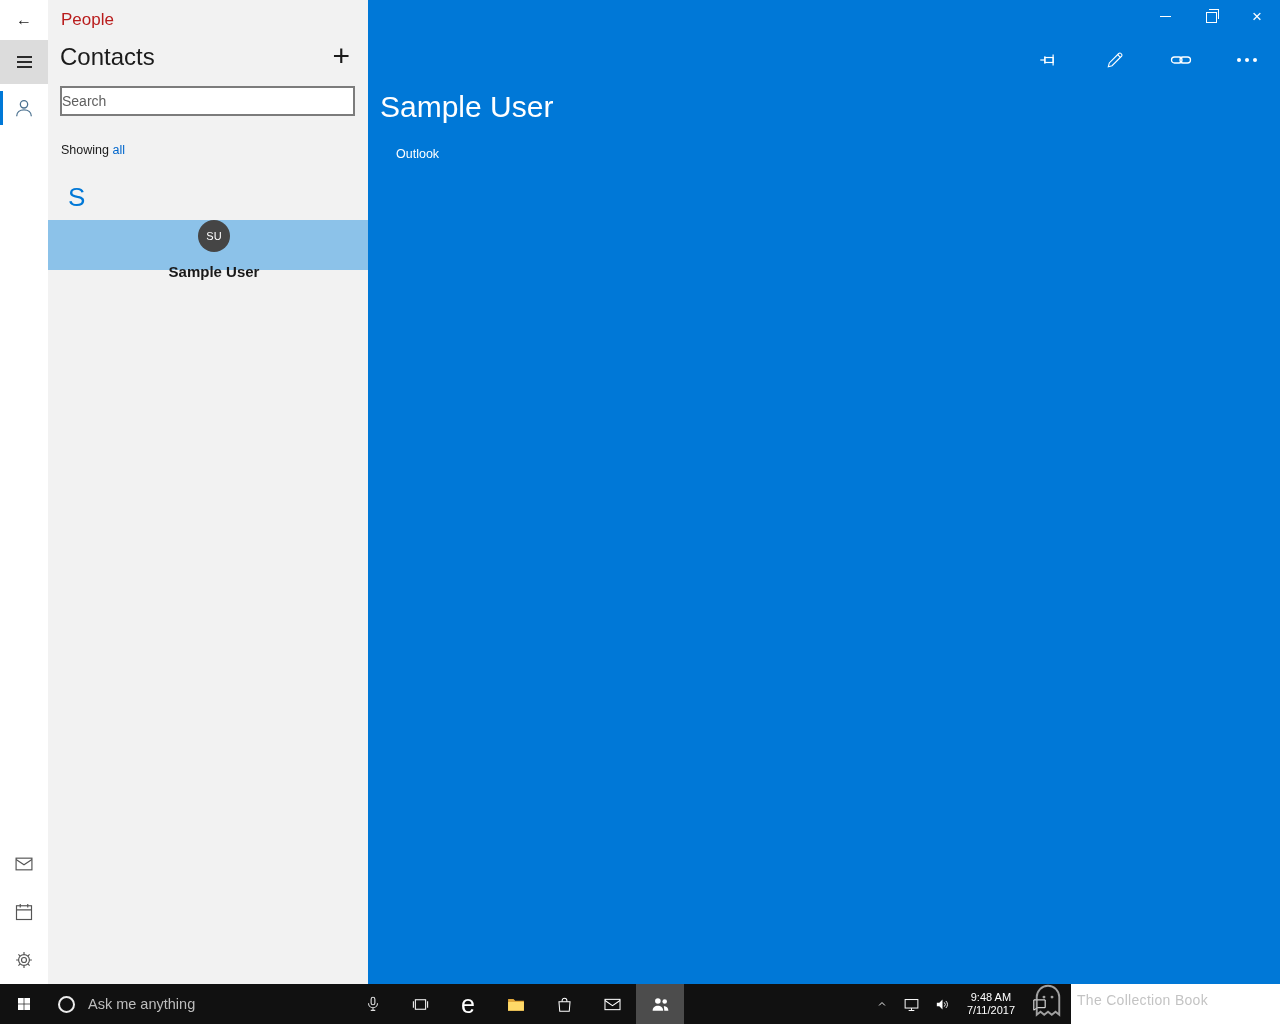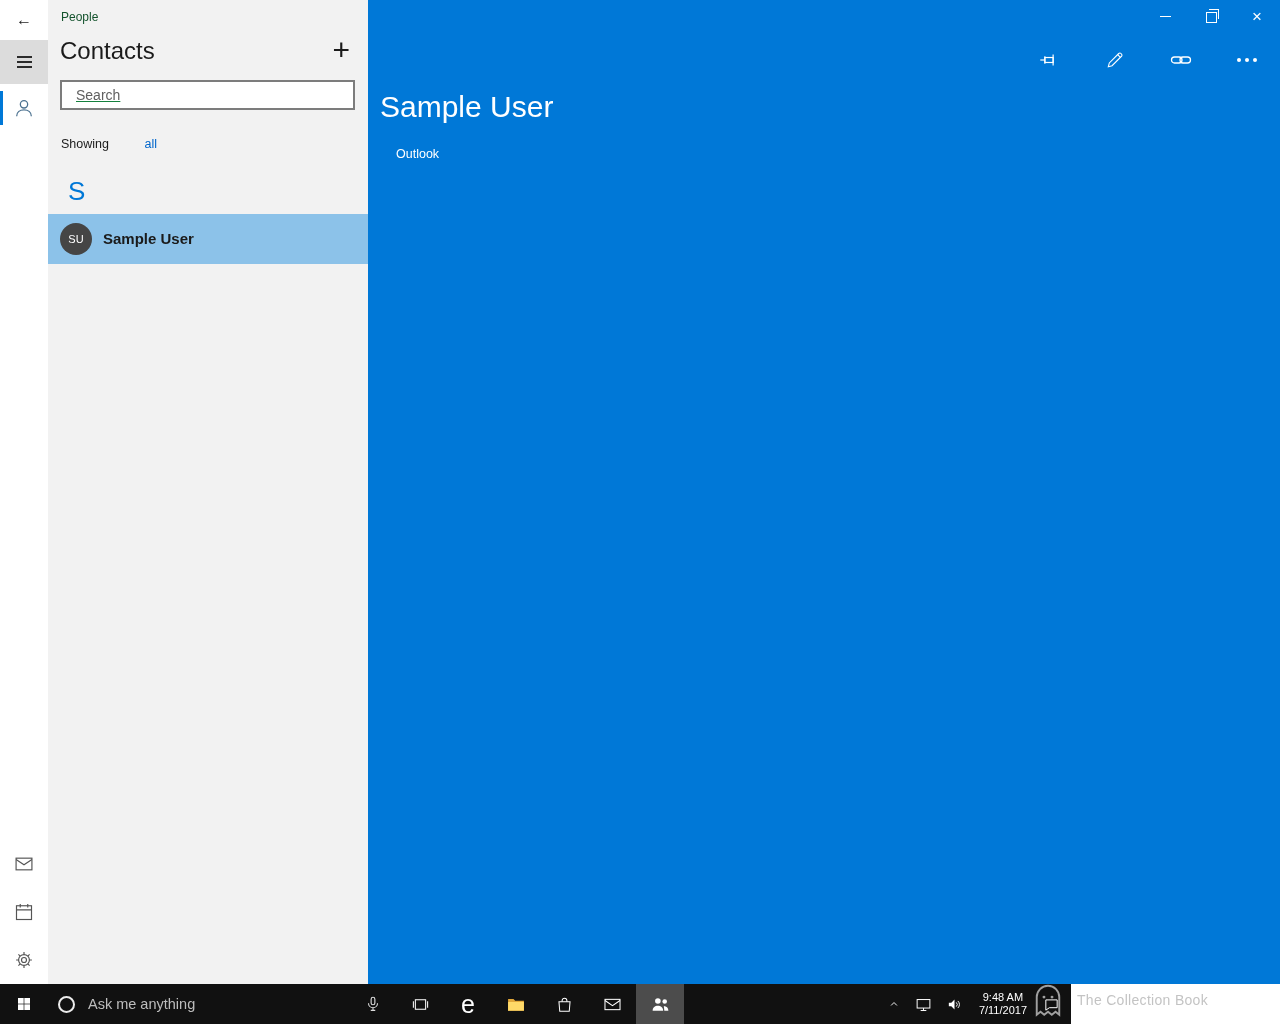--- a/index.html
+++ b/index.html
@@ -18,31 +18,31 @@
   .hamburger{height:44px;background:#dcdcdc;}
   .burger{display:flex;flex-direction:column;gap:3px;}
   .burger i{display:block;width:15px;height:2px;background:#2b2b2b;}
   .person-item{height:48px;position:relative;}
   .person-item::before{content:"";position:absolute;left:0;top:7px;bottom:7px;width:3px;background:#0078d7;}
   .rail-bottom{position:absolute;bottom:0;left:0;}
   .rail-bottom .rail-btn{height:48px;}
 
   
   .contacts-panel{position:absolute;top:0;left:48px;bottom:0;width:320px;background:#f2f2f2;}
-  .panel-title{padding:10px 0 0 13px;font-size:12px;color:#14532d;}
+  .panel-title{padding:10px 0 0 13px;font-size:17px;color:#b91c1c;}
   .contacts-header{display:flex;align-items:flex-start;justify-content:space-between;margin:13px 18px 0 12px;}
   .contacts-heading{margin:0;font-size:24px;font-weight:400;color:#1b1b1b;line-height:1.15;}
   .add-btn{background:none;border:none;font-size:30px;font-weight:300;color:#1b1b1b;line-height:26px;padding:0;cursor:pointer;font-family:inherit;}
   .search-box{margin:15px 13px 0 12px;height:30px;background:#fff;border:2px solid #7c7c7c;box-sizing:border-box;display:flex;}
-  .search-box input{flex:1;border:none;outline:none;background:none;font:14px "Liberation Sans",sans-serif;color:#15803d;padding:0 14px;text-decoration:underline;}
+  .search-box input{flex:1;border:none;outline:none;background:none;font:14px "Liberation Sans",sans-serif;color:#b91c1c;padding:0 0;}
   .search-box input::placeholder{color:#5f5f5f;opacity:1;}
   .showing{margin:27px 0 0 13px;font-size:12.5px;color:#1b1b1b;}
-  .filter-link{color:#0066cc;text-decoration:none;cursor:pointer;margin-left:32px;}
+  .filter-link{color:#0066cc;text-decoration:none;cursor:pointer;}
   .letter-header{margin:25px 0 0 20px;font-size:26px;color:#0078d7;cursor:pointer;}
-  .contact-row{margin-top:7px;height:50px;display:flex;align-items:center;gap:11px;padding-left:12px;cursor:pointer;}
+  .contact-row{margin-top:7px;height:50px;display:flex;align-items:center;gap:11px;padding-left:12px;cursor:pointer;flex-direction:column;}
   .contact-row.selected{background:#8cc2e9;}
   .avatar{width:32px;height:32px;border-radius:50%;background:#454545;color:#fff;font-size:11px;display:flex;align-items:center;justify-content:center;flex:none;}
   .contact-name{font-size:15px;font-weight:700;color:#1a1a1a;}
 
   
   .detail-pane{position:absolute;top:0;left:368px;right:0;bottom:0;background:#0078d7;color:#fff;}
   .win-controls{position:absolute;top:0;right:0;display:flex;}
   .win-btn{width:46px;height:32px;display:flex;align-items:center;justify-content:center;cursor:pointer;}
   .min-glyph{width:11px;height:1px;background:#fff;display:block;}
   .restore-glyph{position:relative;width:9px;height:9px;border:1px solid #fff;display:block;margin-top:3px;}
@@ -58,21 +58,21 @@
   
   .taskbar{position:absolute;left:0;bottom:0;width:1071px;height:40px;background:#111;display:flex;align-items:stretch;z-index:5;}
   .tb-btn{width:48px;display:flex;align-items:center;justify-content:center;cursor:pointer;}
   .tb-btn.active{background:#4c4c4c;}
   .search-area{width:340px;display:flex;align-items:center;cursor:pointer;}
   .cortana-ring{width:13px;height:13px;border:2.5px solid #ececec;border-radius:50%;margin-left:10px;flex:none;}
   .search-text{margin-left:13px;font-size:14.5px;color:#bdbdbd;white-space:nowrap;}
   .mic{margin-left:auto;margin-right:6px;display:flex;}
   .tb-icons{display:flex;margin-left:8px;}
   .edge-e{font-size:25px;color:#fff;line-height:1;}
-  .tray{margin-left:auto;display:flex;align-items:center;padding-right:4px;}
+  .tray{margin-left:auto;display:flex;align-items:center;padding-right:16px;}
   .tray-btn{display:flex;align-items:center;justify-content:center;cursor:pointer;padding:0 7px;height:40px;}
   .clock{text-align:center;font-size:11px;line-height:13px;color:#fff;padding:0 9px;cursor:pointer;}
 
   
   .watermark{position:absolute;left:1028px;top:981px;display:flex;align-items:center;gap:9px;z-index:9;pointer-events:none;color:#b9b9b9;opacity:.85;}
   .watermark-text{font-size:14px;letter-spacing:.3px;white-space:nowrap;}
 </style>
 </head>
 <body>
 

